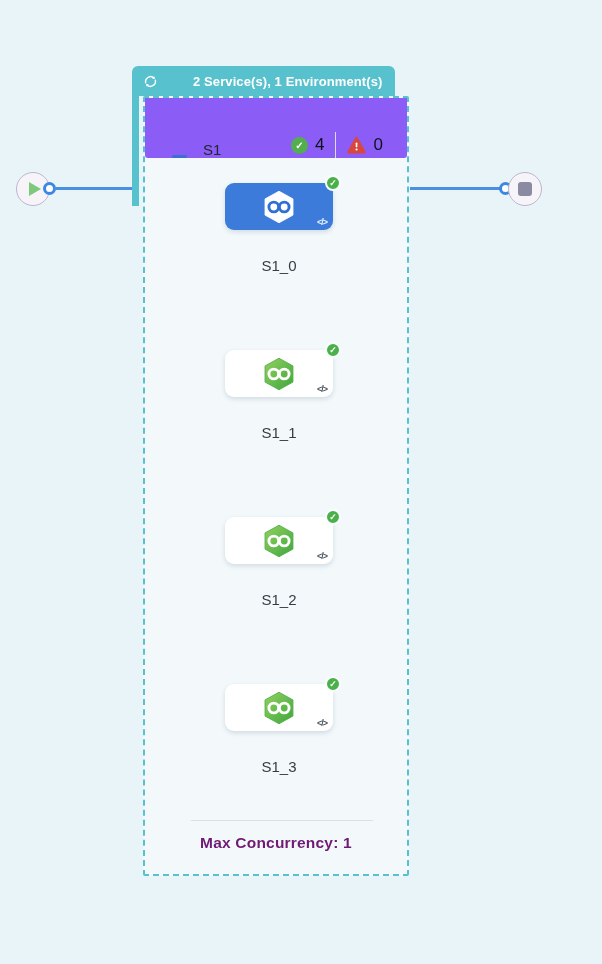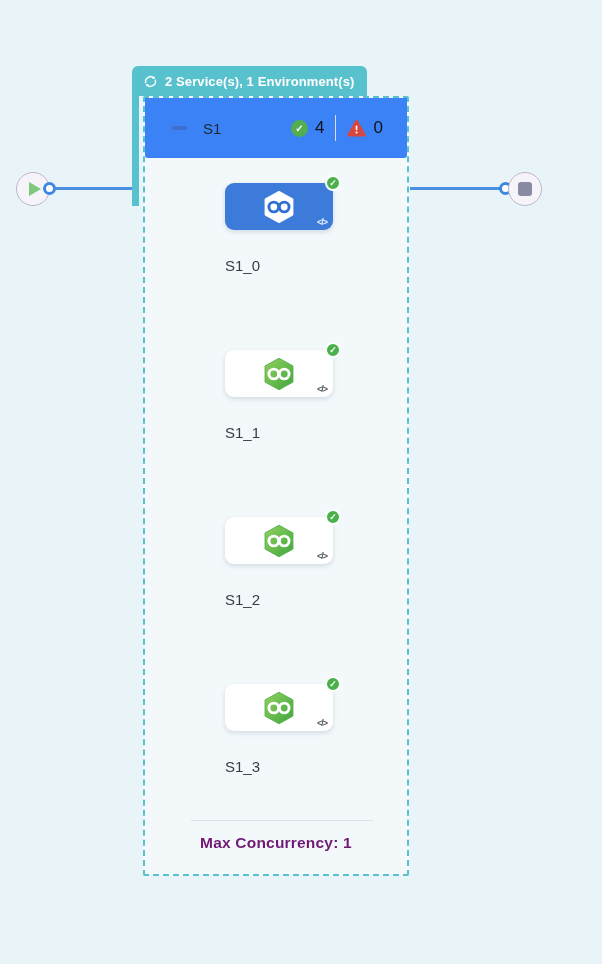--- a/index.html
+++ b/index.html
@@ -21,29 +21,29 @@
   .edge-right { left:410px; width:92px; }
   .connector-dot { position:absolute; width:13px; height:13px; border-radius:50%;
     background:#fff; border:3px solid #3D87E0; top:182px; }
   .dot-left  { left:43px; }
   .dot-right { left:499px; }
 
   
   .matrix-badge { position:absolute; left:132px; top:66px; height:30px;
     background:#58C1CE; border-radius:6px 6px 0 0; display:flex; align-items:center;
     padding:0 13px 0 11px; gap:7px; z-index:3; }
-  .matrix-badge .label { color:#fff; font-size:13px; font-weight:700; letter-spacing:.1px; white-space:nowrap; }
+  .matrix-badge .label { color:#fff; font-size:13px; font-weight:700; letter-spacing:.1px; white-space:nowrap;margin-left:28px; }
   .teal-strip { position:absolute; left:132px; top:96px; width:7px; height:110px; background:#58C1CE; z-index:2; }
 
   
   .stage-container { position:absolute; left:143px; top:96px; width:266px; height:780px;
     border:2px dashed #58C1CE; border-radius:2px; background:rgba(255,255,255,0.45); z-index:1; }
 
-  .stage-header { position:absolute; left:0; top:0; width:100%; height:60px; background:#3b82f6;
-    display:flex; align-items:center; padding:0 24px 0 27px; border-radius:0 0 3px 3px; }
+  .stage-header { position:absolute; left:0; top:0; width:100%; height:60px; background:#8b5cf6;
+    display:flex; align-items:flex-end; padding:0 24px 0 27px; border-radius:0 0 3px 3px; }
   .collapse-minus { width:15px; height:3.5px; background:#3B6FD0; border-radius:2px; cursor:pointer; }
   .stage-name { margin-left:16px; font-size:15px; font-weight:500; color:#22272E; }
   .status-group { margin-left:auto; display:flex; align-items:center; }
   .check-circle { width:17px; height:17px; border-radius:50%; background:#53AE50; color:#fff;
     font-size:10px; font-weight:700; display:flex; align-items:center; justify-content:center; }
   .count { font-size:17px; color:#101218; margin-left:7px; }
   .v-divider { width:1px; height:26px; background:#D9DEE3; margin:0 10px; }
   .warn-svg { display:block; }
 
   
@@ -58,21 +58,21 @@
   .node.blue  .hex-poly { fill:#FFFFFF; stroke:#FFFFFF; stroke-width:1; }
   .node.white .infinity circle { stroke:#FFFFFF; }
   .node.blue  .infinity circle { stroke:#2E6FD6; }
   .infinity circle { fill:none; stroke-width:3.2px; }
   .code-icon { position:absolute; right:6px; bottom:3px; font-size:9px; font-weight:700; letter-spacing:-1px; }
   .node.white .code-icon { color:#4A5560; }
   .node.blue  .code-icon { color:#EAF2FF; }
   .check-badge { position:absolute; top:-8px; right:-8px; width:16px; height:16px; border-radius:50%;
     background:#4CB04A; border:2px solid #FAFDFE; color:#fff; font-size:9px; font-weight:700;
     display:flex; align-items:center; justify-content:center; }
-  .node-label { margin-top:27px; text-align:left; font-size:15px; color:#383B44; }
+  .node-label { margin-top:27px; text-align:center; font-size:15px; color:#383B44; }
 
   
   .footer-divider { position:absolute; left:46px; top:722px; width:182px; height:1px; background:#DCE1E6; }
   .max-concurrency { position:absolute; left:0; top:736px; width:100%; text-align:center;
     font-size:15.5px; font-weight:700; color:#701a75; letter-spacing:.2px; }
 </style>
 </head>
 <body>
 
 <svg width="0" height="0" style="position:absolute" aria-hidden="true">

